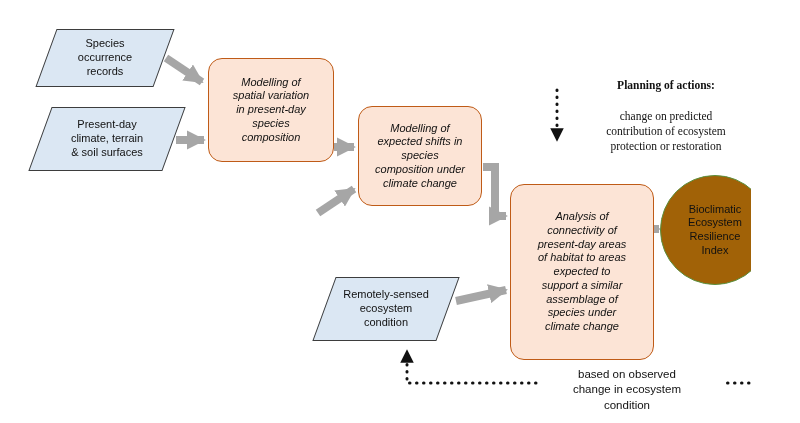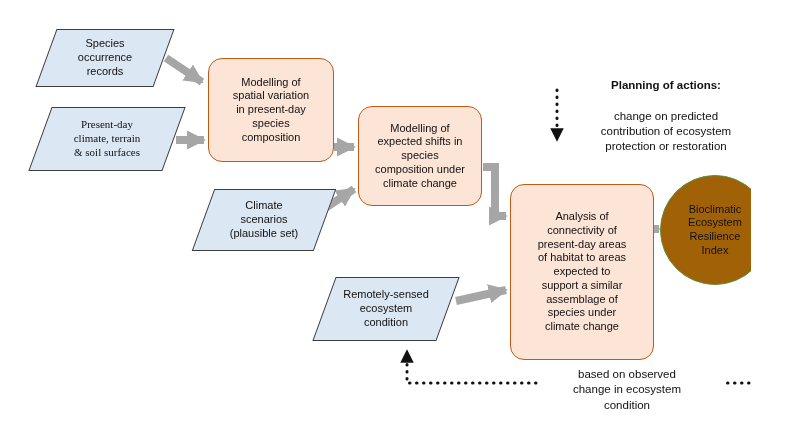--- a/index.html
+++ b/index.html
@@ -5,37 +5,37 @@
   * { margin:0; padding:0; box-sizing:border-box; }
   html,body { background:#ffffff; }
   body { font-family:"Liberation Sans", sans-serif; color:#111; }
   .canvas { position:relative; width:751px; height:423px; background:#ffffff; overflow:hidden; }
   .layer-svg { position:absolute; left:0; top:0; width:800px; height:423px; z-index:1; }
 
   .node { position:absolute; z-index:2; display:flex; align-items:center; justify-content:center;
           text-align:center; font-size:11px; line-height:1.25; white-space:pre-line; }
   .pgram-bg { position:absolute; inset:0; background:#dbe7f3; border:1.5px solid #3d3d3d;
               transform:skewX(-20deg); z-index:-1; }
-  .process { background:#fce4d6; border:1.5px solid #bf5b17; border-radius:14px; padding:3px; }
+  .process { background:#fce4d6; border:1.5px solid #bf5b17; border-radius:14px; padding:3px;font-style:italic; }
   .circle  { background:#a16207; border:1.5px solid #5a8f3c; border-radius:50%; }
 
   .note { position:absolute; z-index:2; text-align:center; font-size:11.5px; line-height:1.32;
           white-space:pre-line; }
   .note .note-title { display:block; font-weight:bold; }
 
   
   [data-name="node-species-records"]  { left:46px;  top:29px;  width:118px; height:58px; }
-  [data-name="node-climate-terrain"]  { left:40px;  top:107px; width:134px; height:64px;font-family:Liberation Serif, serif; }
+  [data-name="node-climate-terrain"]  { left:40px;  top:107px; width:134px; height:64px; }
   [data-name="node-climate-scenarios"]{ left:203px; top:189px; width:122px; height:62px; }
   [data-name="node-remote-condition"] { left:324px; top:277px; width:124px; height:64px; }
   [data-name="node-model-spatial"]    { left:208px; top:58px;  width:126px; height:104px; }
   [data-name="node-model-shifts"]     { left:358px; top:106px; width:124px; height:100px; }
   [data-name="node-analysis"]         { left:510px; top:148px; width:144px; height:176px;margin-top:36px; }
   [data-name="node-index"]            { left:660px; top:175px; width:110px; height:110px; }
-  [data-name="note-planning"]         { left:552px; top:63px;  width:228px; }
+  [data-name="note-planning"]         { left:552px; top:63px;  width:228px;font-family:Liberation Serif, serif; }
   [data-name="note-monitoring"]       { left:531px; top:352px; width:192px; }
 </style>
 </head>
 <body>
 
 <div class="canvas" data-name="flowchart-canvas">
 
   <svg class="layer-svg" data-name="connector-layer" viewBox="0 0 800 423" xmlns="http://www.w3.org/2000/svg">
     <defs>
       <marker id="ah-gray" viewBox="0 0 10 10" refX="9" refY="5" markerWidth="2.4" markerHeight="2.4" orient="auto" markerUnits="strokeWidth">
@@ -67,26 +67,20 @@
 records</span>
   </div>
 
   <div class="node" data-name="node-climate-terrain">
     <div class="pgram-bg" data-name="parallelogram-shape"></div>
     <span data-name="node-label">Present-day
 climate, terrain
 &amp; soil surfaces</span>
   </div>
 
-  <div class="node" data-name="node-climate-scenarios">
-    <div class="pgram-bg" data-name="parallelogram-shape"></div>
-    <span data-name="node-label">Climate
-scenarios
-(plausible set)</span>
-  </div>
 
   <div class="node" data-name="node-remote-condition">
     <div class="pgram-bg" data-name="parallelogram-shape"></div>
     <span data-name="node-label">Remotely-sensed
 ecosystem
 condition</span>
   </div>
 
   <div class="node process" data-name="node-model-spatial">
     <span data-name="node-label">Modelling of

